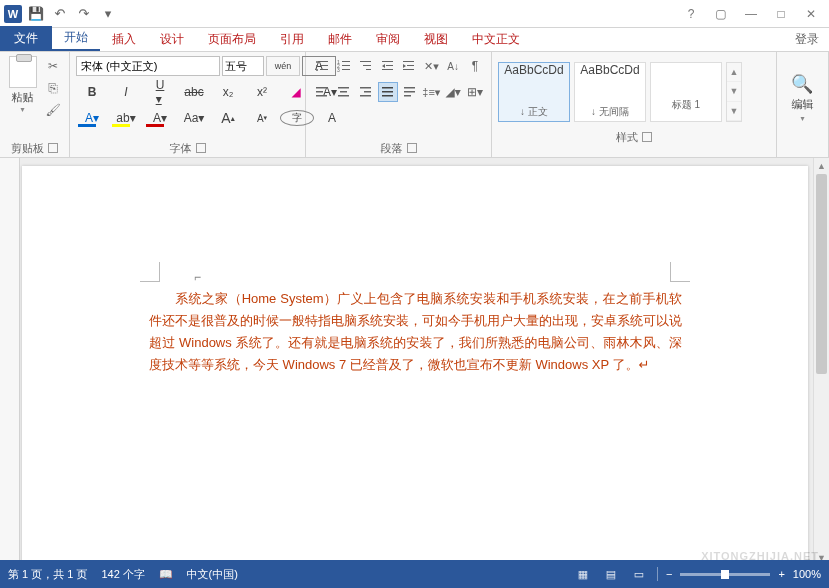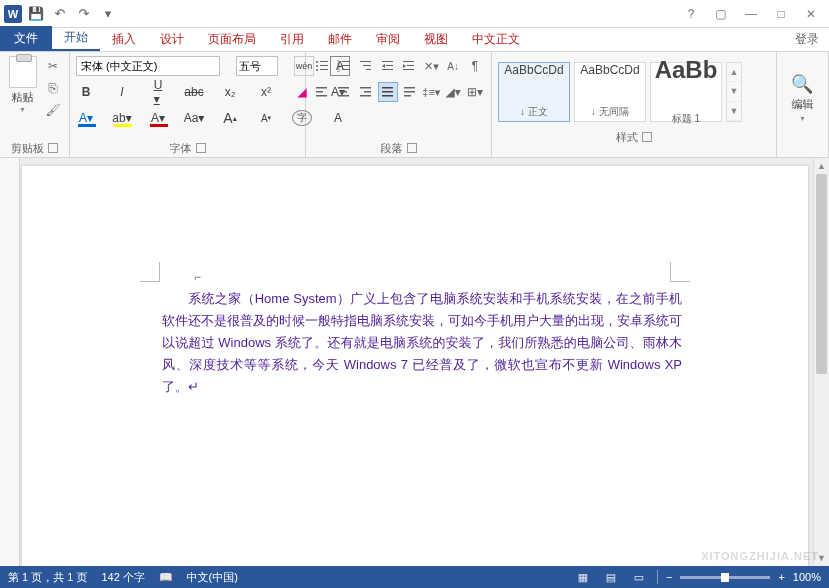--- a/index.html
+++ b/index.html
@@ -20,24 +20,24 @@
 .group { border-right: 1px solid #d4d4d4; padding: 4px 6px 2px 6px; display: flex; flex-direction: column; }
 .group-body { flex: 1; display: flex; gap: 4px; }
 .group-label { font-size: 11px; color: #666; text-align: center; padding-top: 2px; height: 16px; display: flex; justify-content: center; align-items: center; gap: 4px; }
 .dialog-launcher { width: 10px; height: 10px; border: 1px solid #999; position: relative; cursor: pointer; }
 .paste-big { display: flex; flex-direction: column; align-items: center; width: 36px; cursor: pointer; }
 .paste-icon { width: 28px; height: 32px; background: #fff; border: 1px solid #ccc; position: relative; margin-bottom: 2px; }
 .paste-icon::before { content: ""; position: absolute; top: -3px; left: 6px; width: 14px; height: 6px; background: #ddd; border: 1px solid #aaa; border-radius: 2px; }
 .paste-label { font-size: 11px; color: #444; }
 .small-btns { display: flex; flex-direction: column; gap: 2px; }
 .small-btn { width: 20px; height: 20px; display: flex; align-items: center; justify-content: center; font-size: 12px; color: #666; cursor: pointer; }
-.font-group .row { display: flex; align-items: center; gap: 16px; margin-bottom: 2px; }
+.font-group .row { display: flex; align-items: center; gap: 2px; margin-bottom: 2px; }
 .font-select { width: 144px; height: 20px; border: 1px solid #c0c0c0; font-size: 11px; padding: 0 4px; background: #fff; }
 .size-select { width: 42px; height: 20px; border: 1px solid #c0c0c0; font-size: 11px; padding: 0 2px; background: #fff; }
-.fbtn { min-width: 20px; height: 20px; display: flex; align-items: center; justify-content: center; font-size: 12px; color: #444; cursor: pointer; padding: 0 6px; }
+.fbtn { min-width: 20px; height: 20px; display: flex; align-items: center; justify-content: center; font-size: 12px; color: #444; cursor: pointer; padding: 0 16px; }
 .fbtn.bold { font-weight: bold; }
 .fbtn.italic { font-style: italic; }
 .fbtn.underline { text-decoration: underline; }
 .fbtn.strike { text-decoration: line-through; }
 .color-bar { width: 18px; height: 3px; background: #c00; position: absolute; bottom: 1px; left: 2px; }
 .fbtn.withbar { position: relative; }
 .para-group .row { display: flex; align-items: center; gap: 2px; margin-bottom: 2px; }
 .pbtn { width: 22px; height: 20px; display: flex; align-items: center; justify-content: center; cursor: pointer; }
 .pbtn svg { width: 14px; height: 14px; }
 .pbtn.active { background: #cfe2f3; border: 1px solid #7fb0e0; }
@@ -53,26 +53,26 @@
 .edit-group { width: 52px; }
 .edit-body { display: flex; flex-direction: column; align-items: center; justify-content: center; width: 100%; }
 .edit-btn { display: flex; flex-direction: column; align-items: center; cursor: pointer; font-size: 11px; color: #444; gap: 2px; }
 .workspace { position: absolute; top: 158px; left: 0; right: 0; bottom: 22px; background: #ededed; overflow: auto; }
 .ruler-v { position: absolute; left: 0; top: 0; width: 20px; height: 100%; background: #f7f7f7; border-right: 1px solid #d4d4d4; }
 .page { position: absolute; left: 22px; top: 8px; width: 786px; height: 640px; background: #fff; box-shadow: 0 0 3px rgba(0,0,0,0.2); }
 .margin-mark { position: absolute; width: 20px; height: 20px; }
 .margin-mark.tl { top: 96px; left: 118px; border-left: 1px solid #bbb; border-top: 1px solid #bbb; transform: rotate(180deg);}
 .margin-mark.tr { top: 96px; right: 118px; border-right: 1px solid #bbb; border-top: 1px solid #bbb; transform: rotate(180deg);}
 .cursor-mark { position: absolute; top: 104px; left: 172px; font-size: 12px; color: #888; }
-.doc-text { position: absolute; top: 122px; left: 140px; right: 126px; font-size: 13px; line-height: 1.7; color: #4c1d95; text-align: justify; }
+.doc-text { position: absolute; top: 122px; left: 127px; right: 126px; font-size: 13px; line-height: 1.7; color: #c2410c; text-align: justify; }
 .doc-text .indent { display: inline-block; width: 2em; }
 .scrollbar-v { position: absolute; right: 0; top: 0; bottom: 0; width: 16px; background: #f0f0f0; border-left: 1px solid #ddd; }
 .scrollbar-v .thumb { position: absolute; top: 16px; left: 2px; right: 2px; height: 200px; background: #c8c8c8; border-radius: 2px; }
 .scrollbar-v .arrow { position: absolute; left: 0; right: 0; height: 16px; display: flex; align-items: center; justify-content: center; font-size: 9px; color: #888; cursor: pointer; }
-.statusbar { position: absolute; bottom: 0; left: 0; right: 0; height: 22px; background: #2b579a; color: #fff; display: flex; align-items: center; font-size: 11px; padding: 0 8px; gap: 14px; }
+.statusbar { position: absolute; bottom: 0; left: 0; right: 0; height: 28px; background: #2b579a; color: #fff; display: flex; align-items: center; font-size: 11px; padding: 0 8px; gap: 14px; }
 .statusbar .right { margin-left: auto; display: flex; align-items: center; gap: 8px; }
 .view-btn { width: 20px; height: 16px; display: flex; align-items: center; justify-content: center; cursor: pointer; opacity: 0.85; }
 .zoom-slider { width: 90px; height: 3px; background: rgba(255,255,255,0.5); position: relative; }
 .zoom-slider .knob { position: absolute; left: 45%; top: -3px; width: 8px; height: 9px; background: #fff; }
 .sep { width: 1px; height: 14px; background: rgba(255,255,255,0.4); }
 .watermark { position: absolute; right: 10px; bottom: 26px; font-size: 11px; color: rgba(0,0,0,0.15); font-weight: bold; letter-spacing: 1px; }
 </style>
 </head>
 <body>
 
@@ -276,21 +276,20 @@
     <div class="styles-body">
       <div class="style-tile active">
         <div class="style-preview">AaBbCcDd</div>
         <div class="style-name">↓ 正文</div>
       </div>
       <div class="style-tile">
         <div class="style-preview">AaBbCcDd</div>
         <div class="style-name">↓ 无间隔</div>
       </div>
       <div class="style-tile style-big">
-        <div class="style-preview">AaBb</div>
         <div class="style-name">标题 1</div>
       </div>
       <div class="style-scroll">
         <div>▲</div>
         <div>▼</div>
         <div>▼</div>
       </div>
     </div>
     <div class="group-label">
         <span>样式</span>

